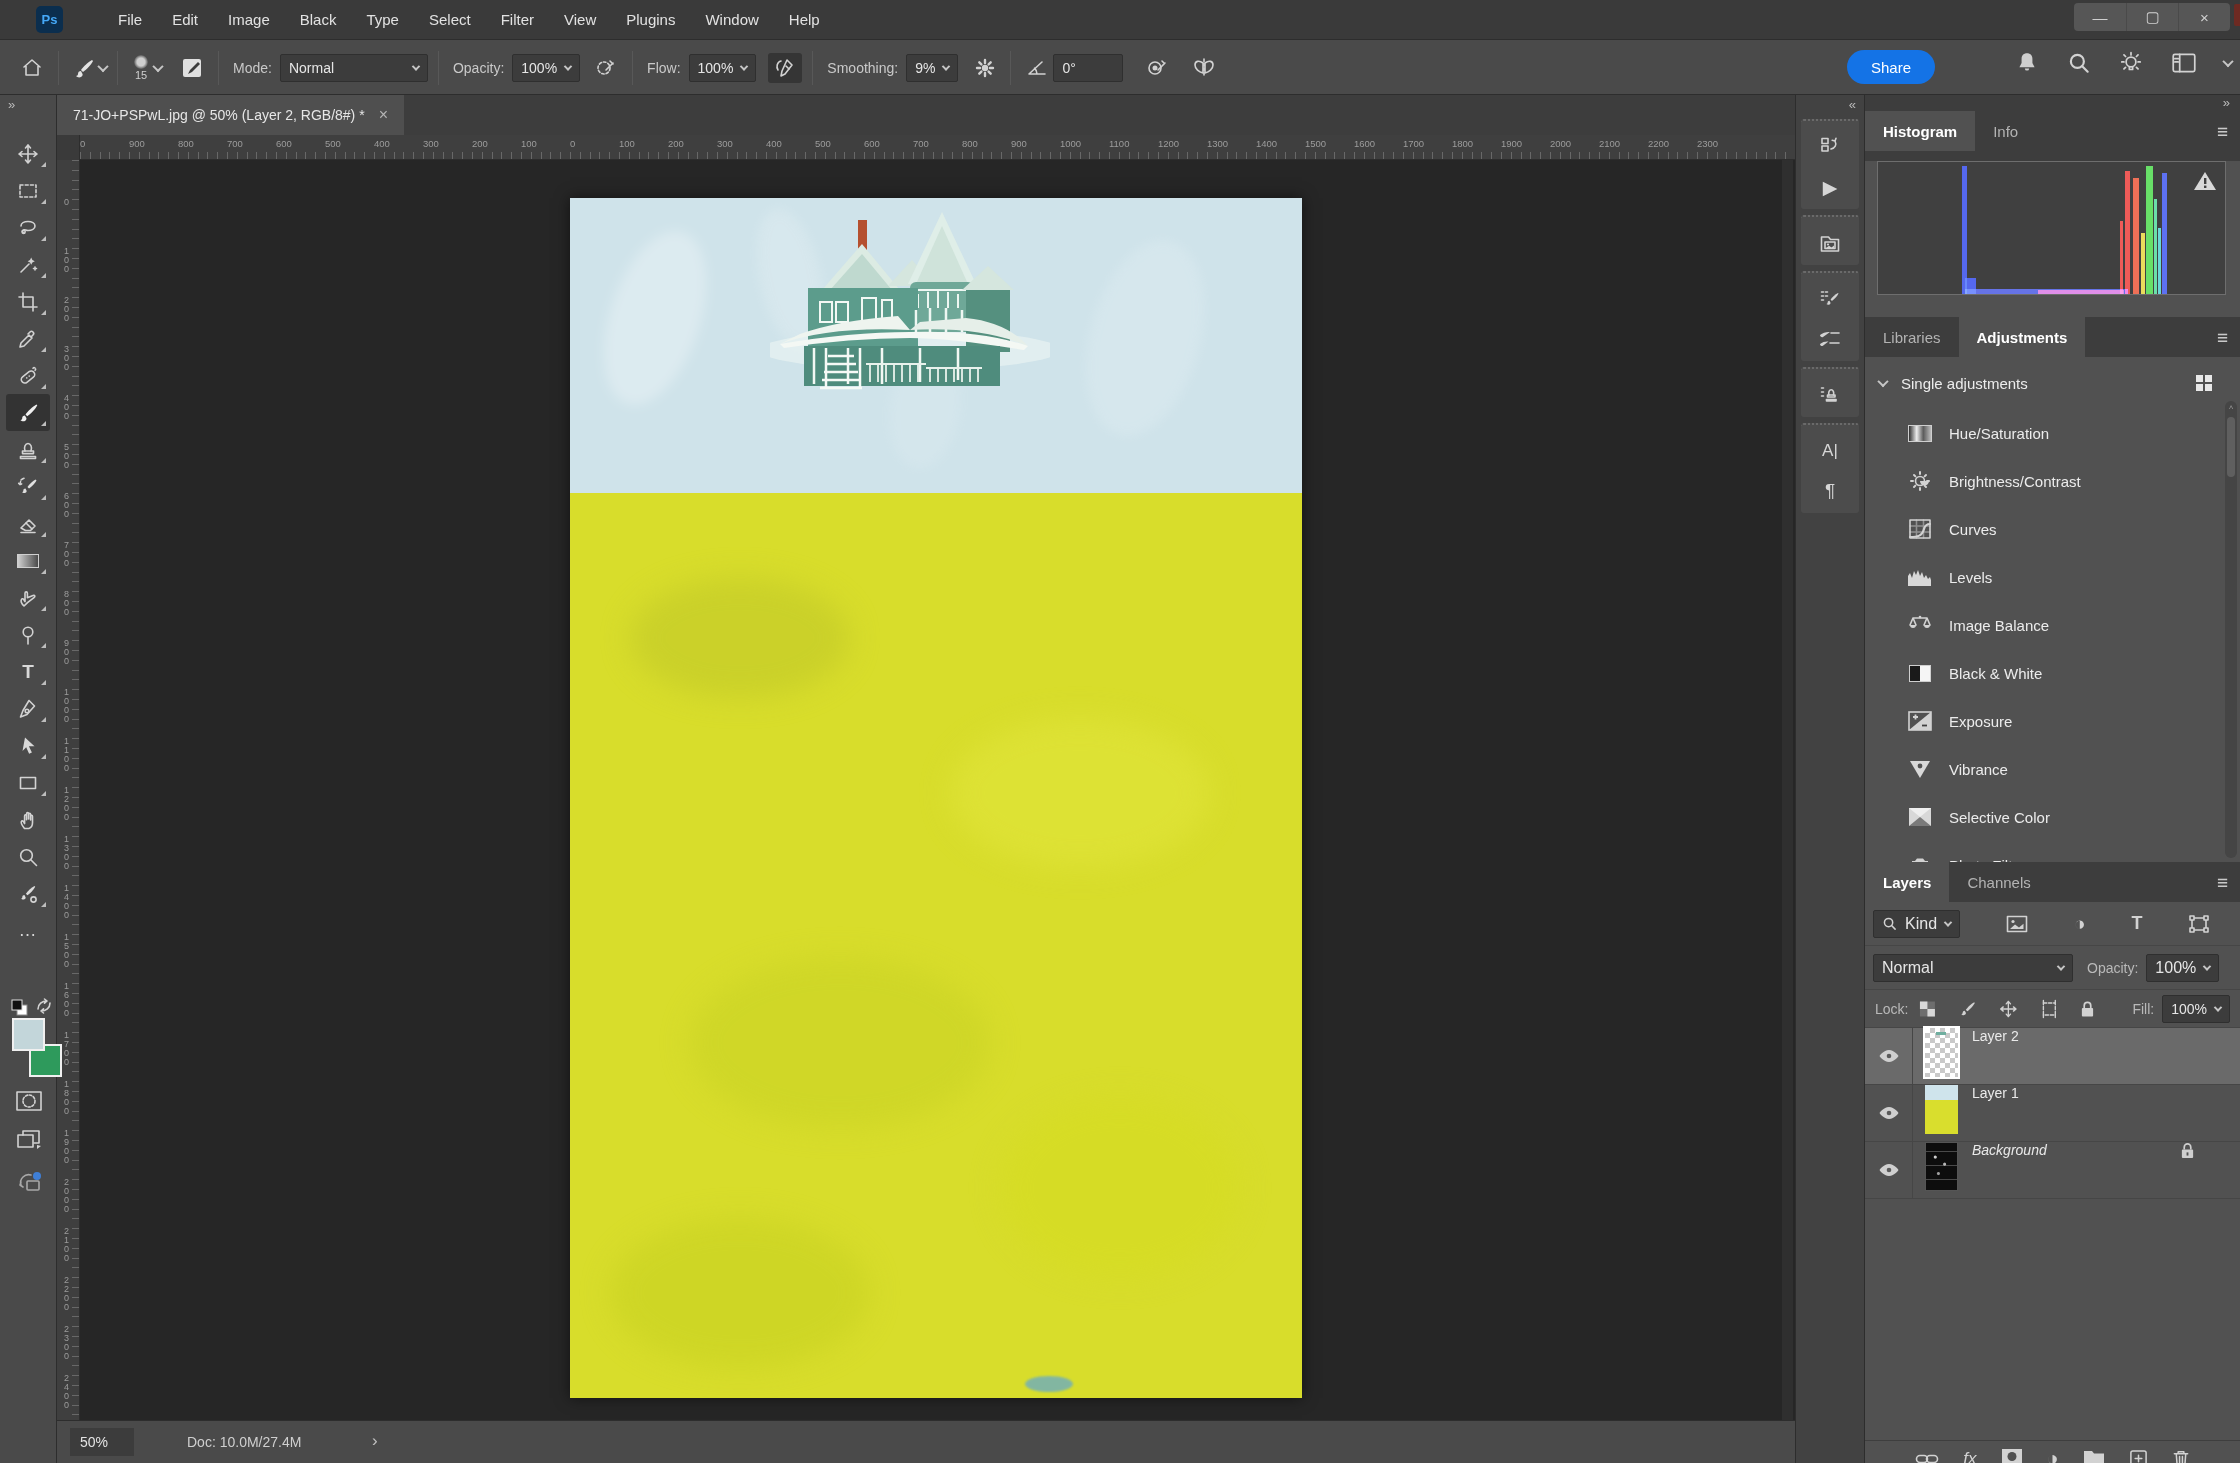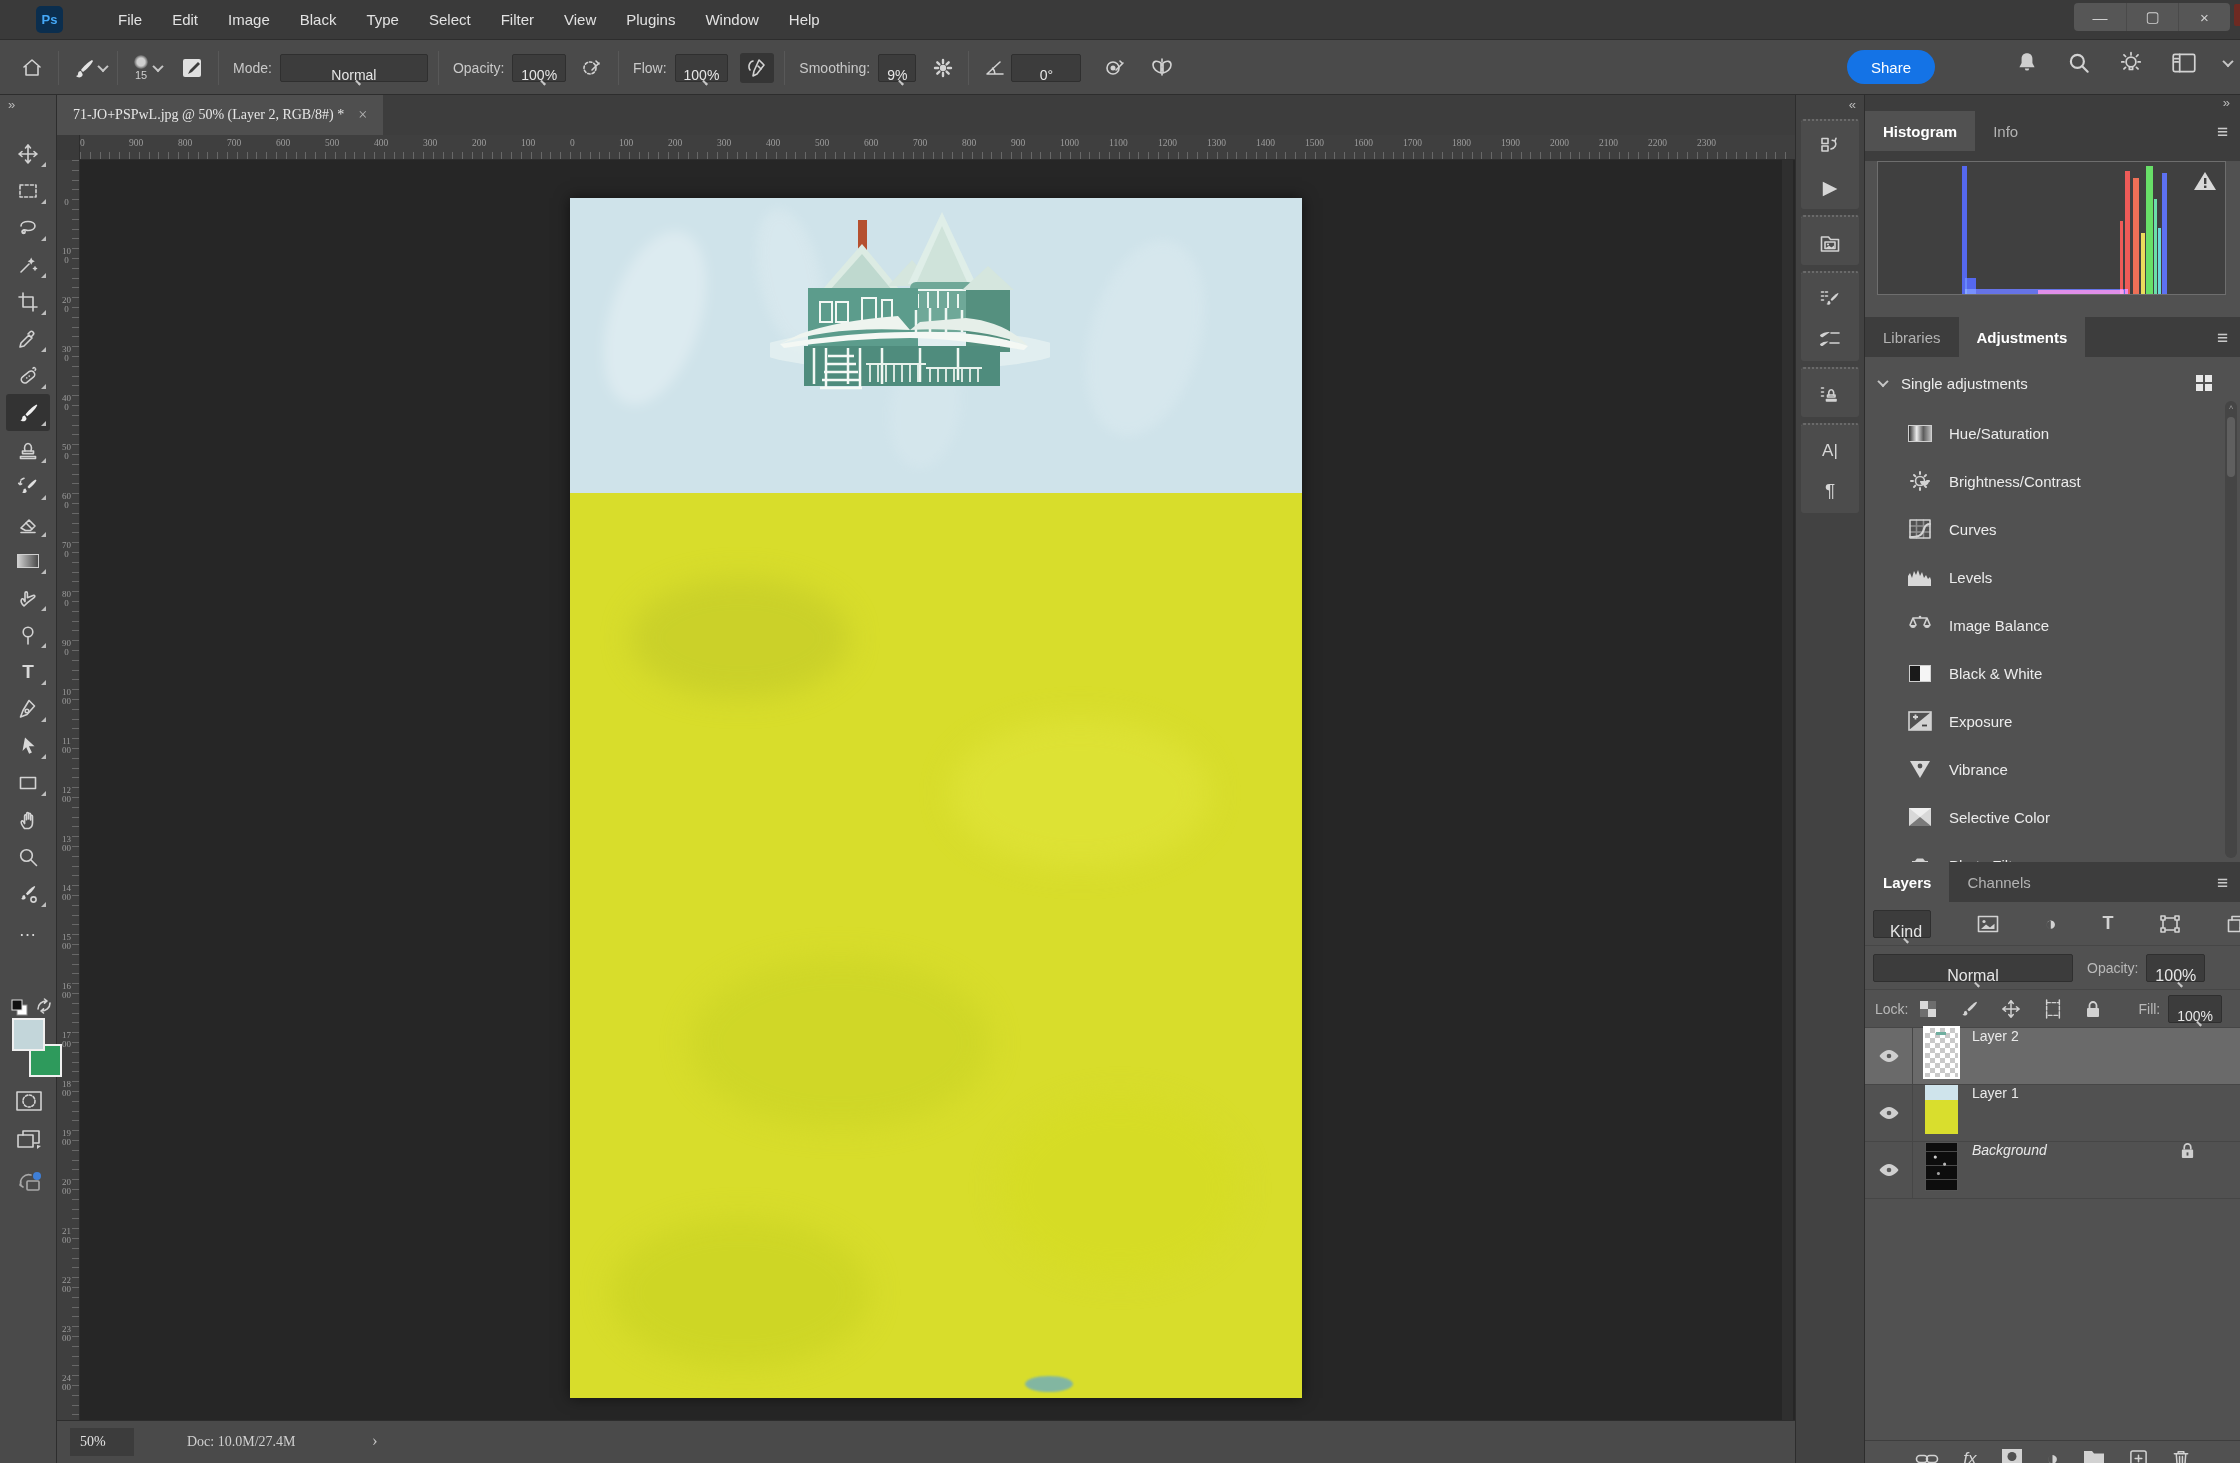--- a/index.html
+++ b/index.html
@@ -27,34 +27,34 @@
   .winbtn{width:52px;height:28px;display:flex;align-items:center;justify-content:center;color:#d0d0d0;font-size:15px;}
   .winbtn+.winbtn{border-left:1px solid #4a4a4a;}
   #red-sliver{position:absolute;right:0;top:4px;width:6px;height:22px;background:#6d2a22;border-radius:2px 0 0 2px;}
   
   #optionsbar{position:absolute;top:41px;left:0;width:2240px;height:54px;background:var(--chrome);
     border-bottom:1px solid var(--border);display:flex;align-items:center;font-size:14px;}
   .ob-sep{width:1px;height:34px;background:#3a3a3a;border-right:1px solid #585858;margin:0 10px;}
   .ibtn{min-width:26px;height:30px;display:flex;align-items:center;justify-content:center;padding:0 4px;}
   .ibtn.active-tool{background:#353535;border-radius:3px;}
   .well{background:var(--well);border:1px solid #2f2f2f;border-radius:2px;height:28px;display:flex;
-    align-items:center;padding:12px 8px;color:#e6e6e6;flex-direction:column;}
+    align-items:center;padding:0 8px;color:#e6e6e6;}
   .well .chev{margin-left:8px;width:6px;height:6px;}
   .ob-label{color:#c9c9c9;margin:0 8px 0 4px;}
   #share-btn{position:absolute;right:305px;top:9px;height:34px;padding:0 24px;border-radius:17px;
     color:#fff;font-size:15px;display:flex;align-items:center;border:none;}
   #topright-icons{position:absolute;right:8px;top:9px;display:flex;align-items:center;gap:26px;}
   
   #toolbar{position:absolute;top:95px;left:0;width:57px;height:1368px;background:var(--chrome);border-right:1px solid var(--border);}
   .tool{width:44px;height:37px;margin:0 auto;display:flex;align-items:center;justify-content:center;position:relative;}
   .tool.flyout::after{content:"";position:absolute;right:4px;bottom:5px;border-left:5px solid transparent;
     border-bottom:5px solid #bdbdbd;}
   .tool.active{background:#333333;border-radius:3px;}
   #toolbar-expand{position:absolute;top:2px;left:8px;font-size:13px;color:#bbb;letter-spacing:-2px;}
-  #docarea{position:absolute;top:95px;left:57px;width:1738px;height:1368px;font-family:Liberation Serif, serif;}
+  #docarea{position:absolute;top:95px;left:57px;width:1738px;height:1368px;}
   #tabbar{position:absolute;top:0;left:0;right:0;height:40px;background:var(--tabbar);}
   #doc-tab{position:absolute;left:0;top:0;height:40px;background:#4f4f4f;display:flex;align-items:center;
     padding:0 16px;font-size:14px;color:#e6e6e6;}
   #doc-tab .close{margin-left:14px;color:#b5b5b5;font-size:16px;}
   #hruler{position:absolute;top:40px;left:0;right:0;height:25px;background:#3f3f3f;border-bottom:1px solid var(--border);overflow:hidden;}
   #hruler::after{content:"";position:absolute;left:23px;right:0;bottom:0;height:7px;
     background:repeating-linear-gradient(to right,#686868 0 1px,transparent 1px 9.8px);}
   .hlabel{position:absolute;top:3px;font-size:9.5px;color:#9c9c9c;}
   #ruler-corner{position:absolute;top:40px;left:0;width:23px;height:25px;background:#3a3a3a;border-right:1px solid var(--border);z-index:3;}
   #vruler{position:absolute;top:65px;left:0;width:23px;bottom:43px;background:#3f3f3f;border-right:1px solid var(--border);overflow:hidden;}

